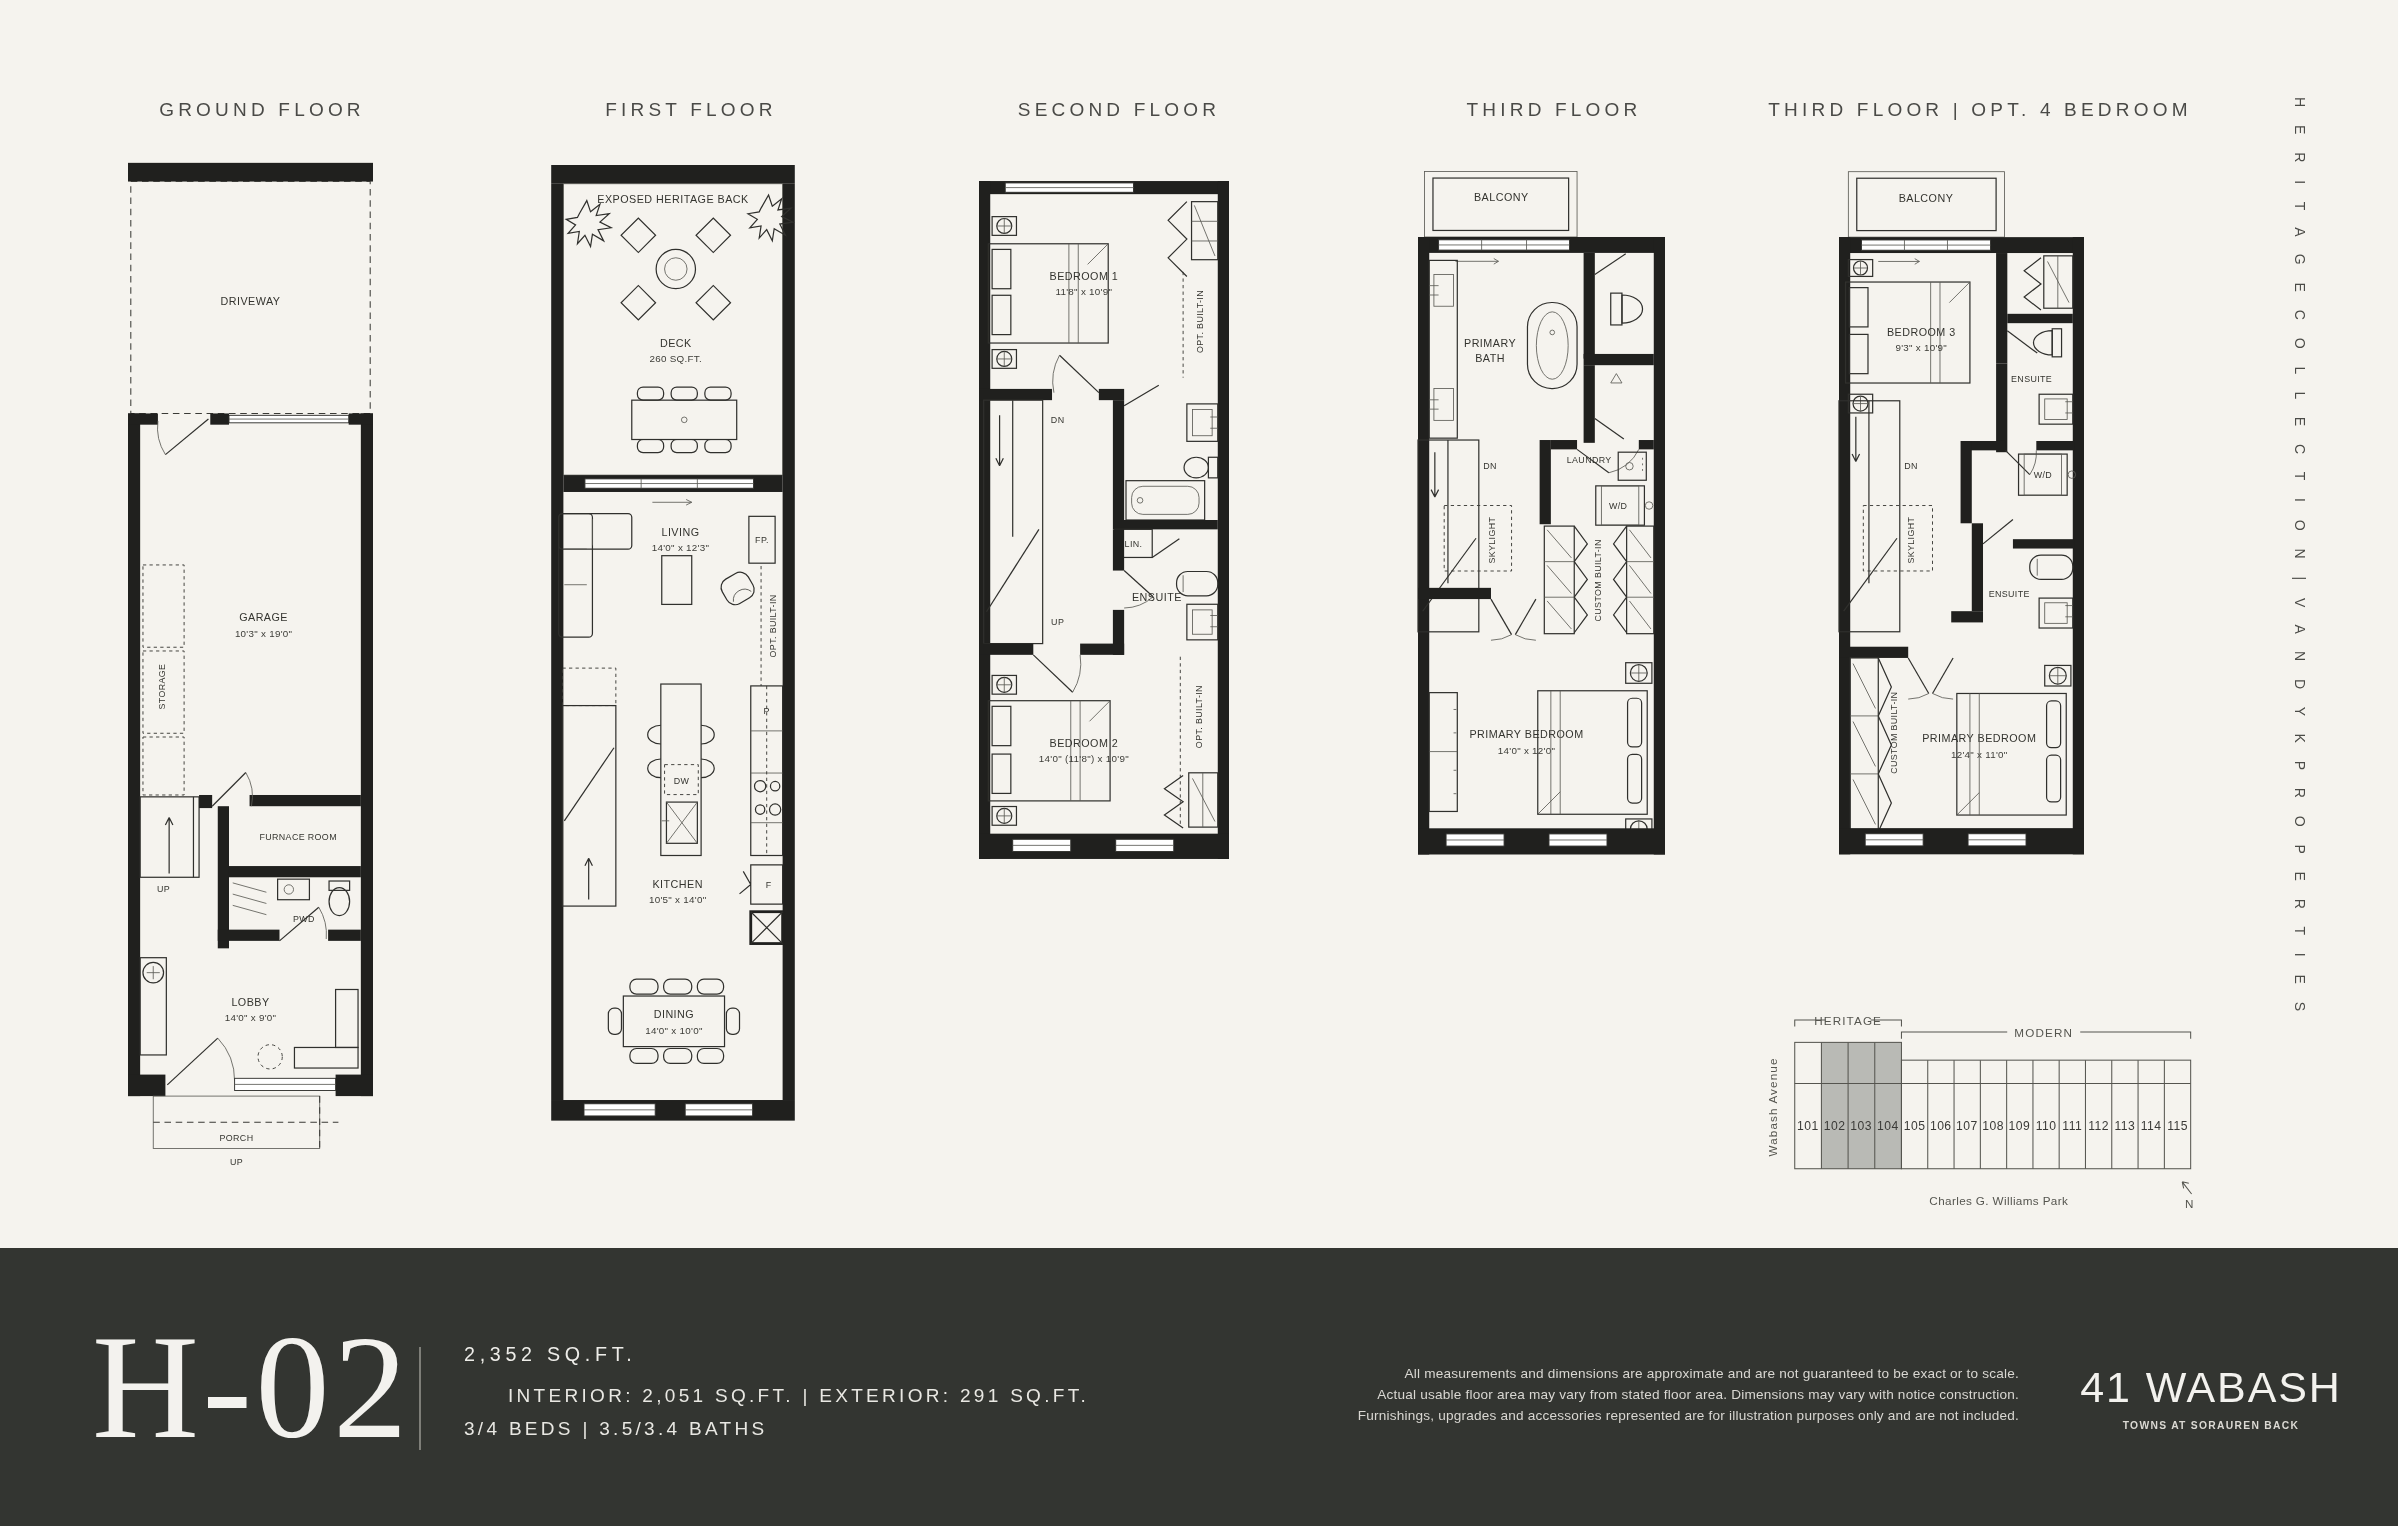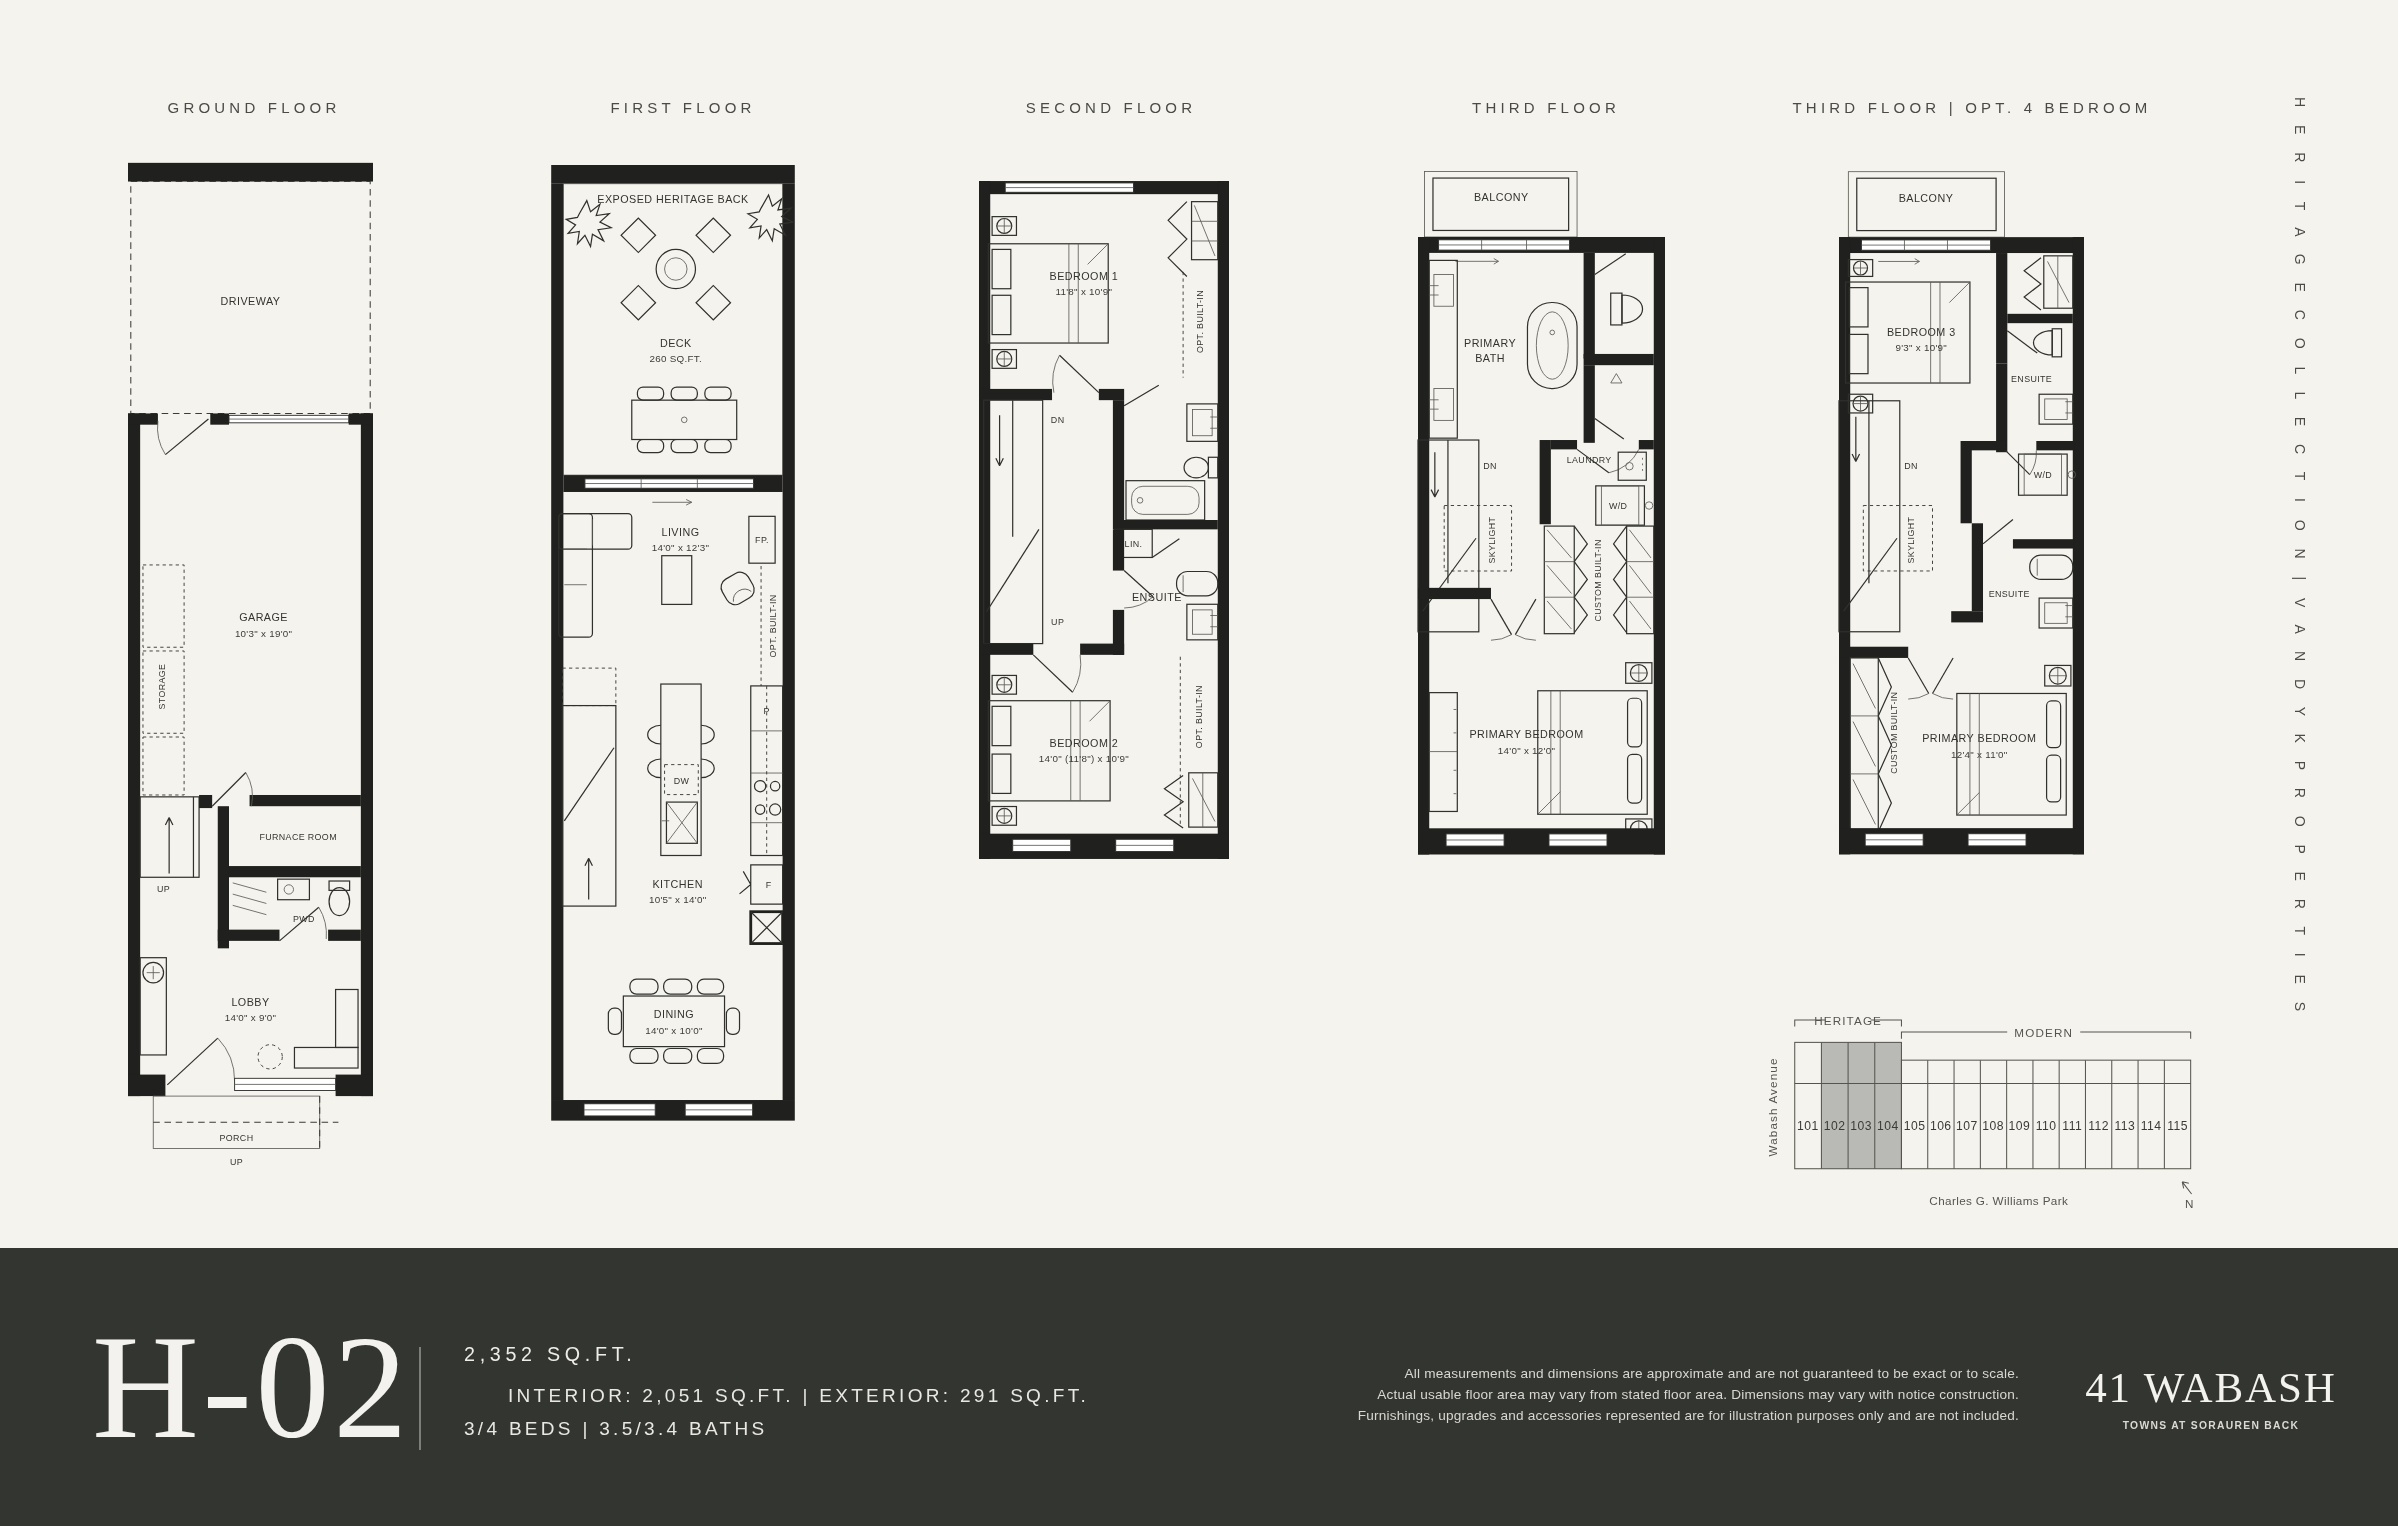--- a/index.html
+++ b/index.html
@@ -1,19 +1,19 @@
 <!DOCTYPE html>
 <html style="font-size:15px"><head>
 <meta charset="utf-8">
 <style>
   html,body{margin:0;padding:0;background:#e8e6e0;}
   #page{position:relative;width:2399px;height:1526px;background:#f5f3ee;overflow:hidden;
         font-family:"Liberation Sans",sans-serif;}
-  .plan-title{position:absolute;transform:translateX(-50%);font-size:15px;letter-spacing:4.2px;
-        color:#4a4a47;white-space:nowrap;}
+  .plan-title{position:absolute;transform:translateX(-50%);font-size:19px;letter-spacing:4.2px;
+        color:#4a4a47;white-space:nowrap;margin-left:8px;}
   .side-rail{position:absolute;left:2292px;top:97px;height:656px;writing-mode:vertical-rl;
         font-size:14px;letter-spacing:7px;color:#4b4b47;white-space:nowrap;}
   svg.plan{position:absolute;overflow:visible;}
   .w{fill:#20201e;}
   .ln{fill:none;stroke:#30302d;stroke-width:1.3;}
   .lt{fill:none;stroke:#5c5c56;stroke-width:.9;}
   .dsh{fill:none;stroke:#3a3a36;stroke-width:1.1;stroke-dasharray:7 5;}
   .dsh2{fill:none;stroke:#3a3a36;stroke-width:1;stroke-dasharray:3.5 3.5;}
   .win{fill:#ffffff;stroke:#30302d;stroke-width:1;}
   text.lbl{font-size:11.5px;fill:#34342f;letter-spacing:.5px;text-anchor:middle;}
@@ -28,21 +28,21 @@
   .plan-code{position:absolute;left:92px;top:1302px;font-family:"Liberation Serif",serif;
         font-weight:400;font-size:148px;color:#f3f2ee;letter-spacing:3.7px;}
   .f-divider{position:absolute;left:419px;top:1347px;width:1.9px;height:103px;background:#7e7e78;}
   .f-total{position:absolute;left:464px;top:1343px;font-size:19.7px;font-weight:normal;
         letter-spacing:4.7px;color:#eeede9;}
   .f-line2{position:absolute;left:464px;top:1385px;font-size:19px;letter-spacing:3.3px;color:#e9e8e3;margin-left:44px;}
   .f-line3{position:absolute;left:464px;top:1418px;font-size:19px;letter-spacing:3.3px;color:#e9e8e3;}
   .f-disclaimer{position:absolute;left:1171px;top:1363px;width:848px;text-align:right;
         font-size:13.6px;line-height:21px;color:#d9d7d2;letter-spacing:0.2px;}
   .f-logo{position:absolute;left:2211px;top:1363px;transform:translateX(-50%);
-        font-family:Liberation Serif, serif;font-size:43px;color:#f3f2ee;letter-spacing:1.9px;white-space:nowrap;}
+        font-family:Liberation Sans, sans-serif;font-size:43px;color:#f3f2ee;letter-spacing:1.9px;white-space:nowrap;}
   .f-tagline{position:absolute;left:2211px;top:1420px;transform:translateX(-50%);
         font-size:10.3px;font-weight:bold;letter-spacing:1.3px;color:#dbd9d3;white-space:nowrap;}
 </style>
 </head>
 <body>
 
 <div id="page">
 
   <svg width="0" height="0" style="position:absolute">
     <defs>

